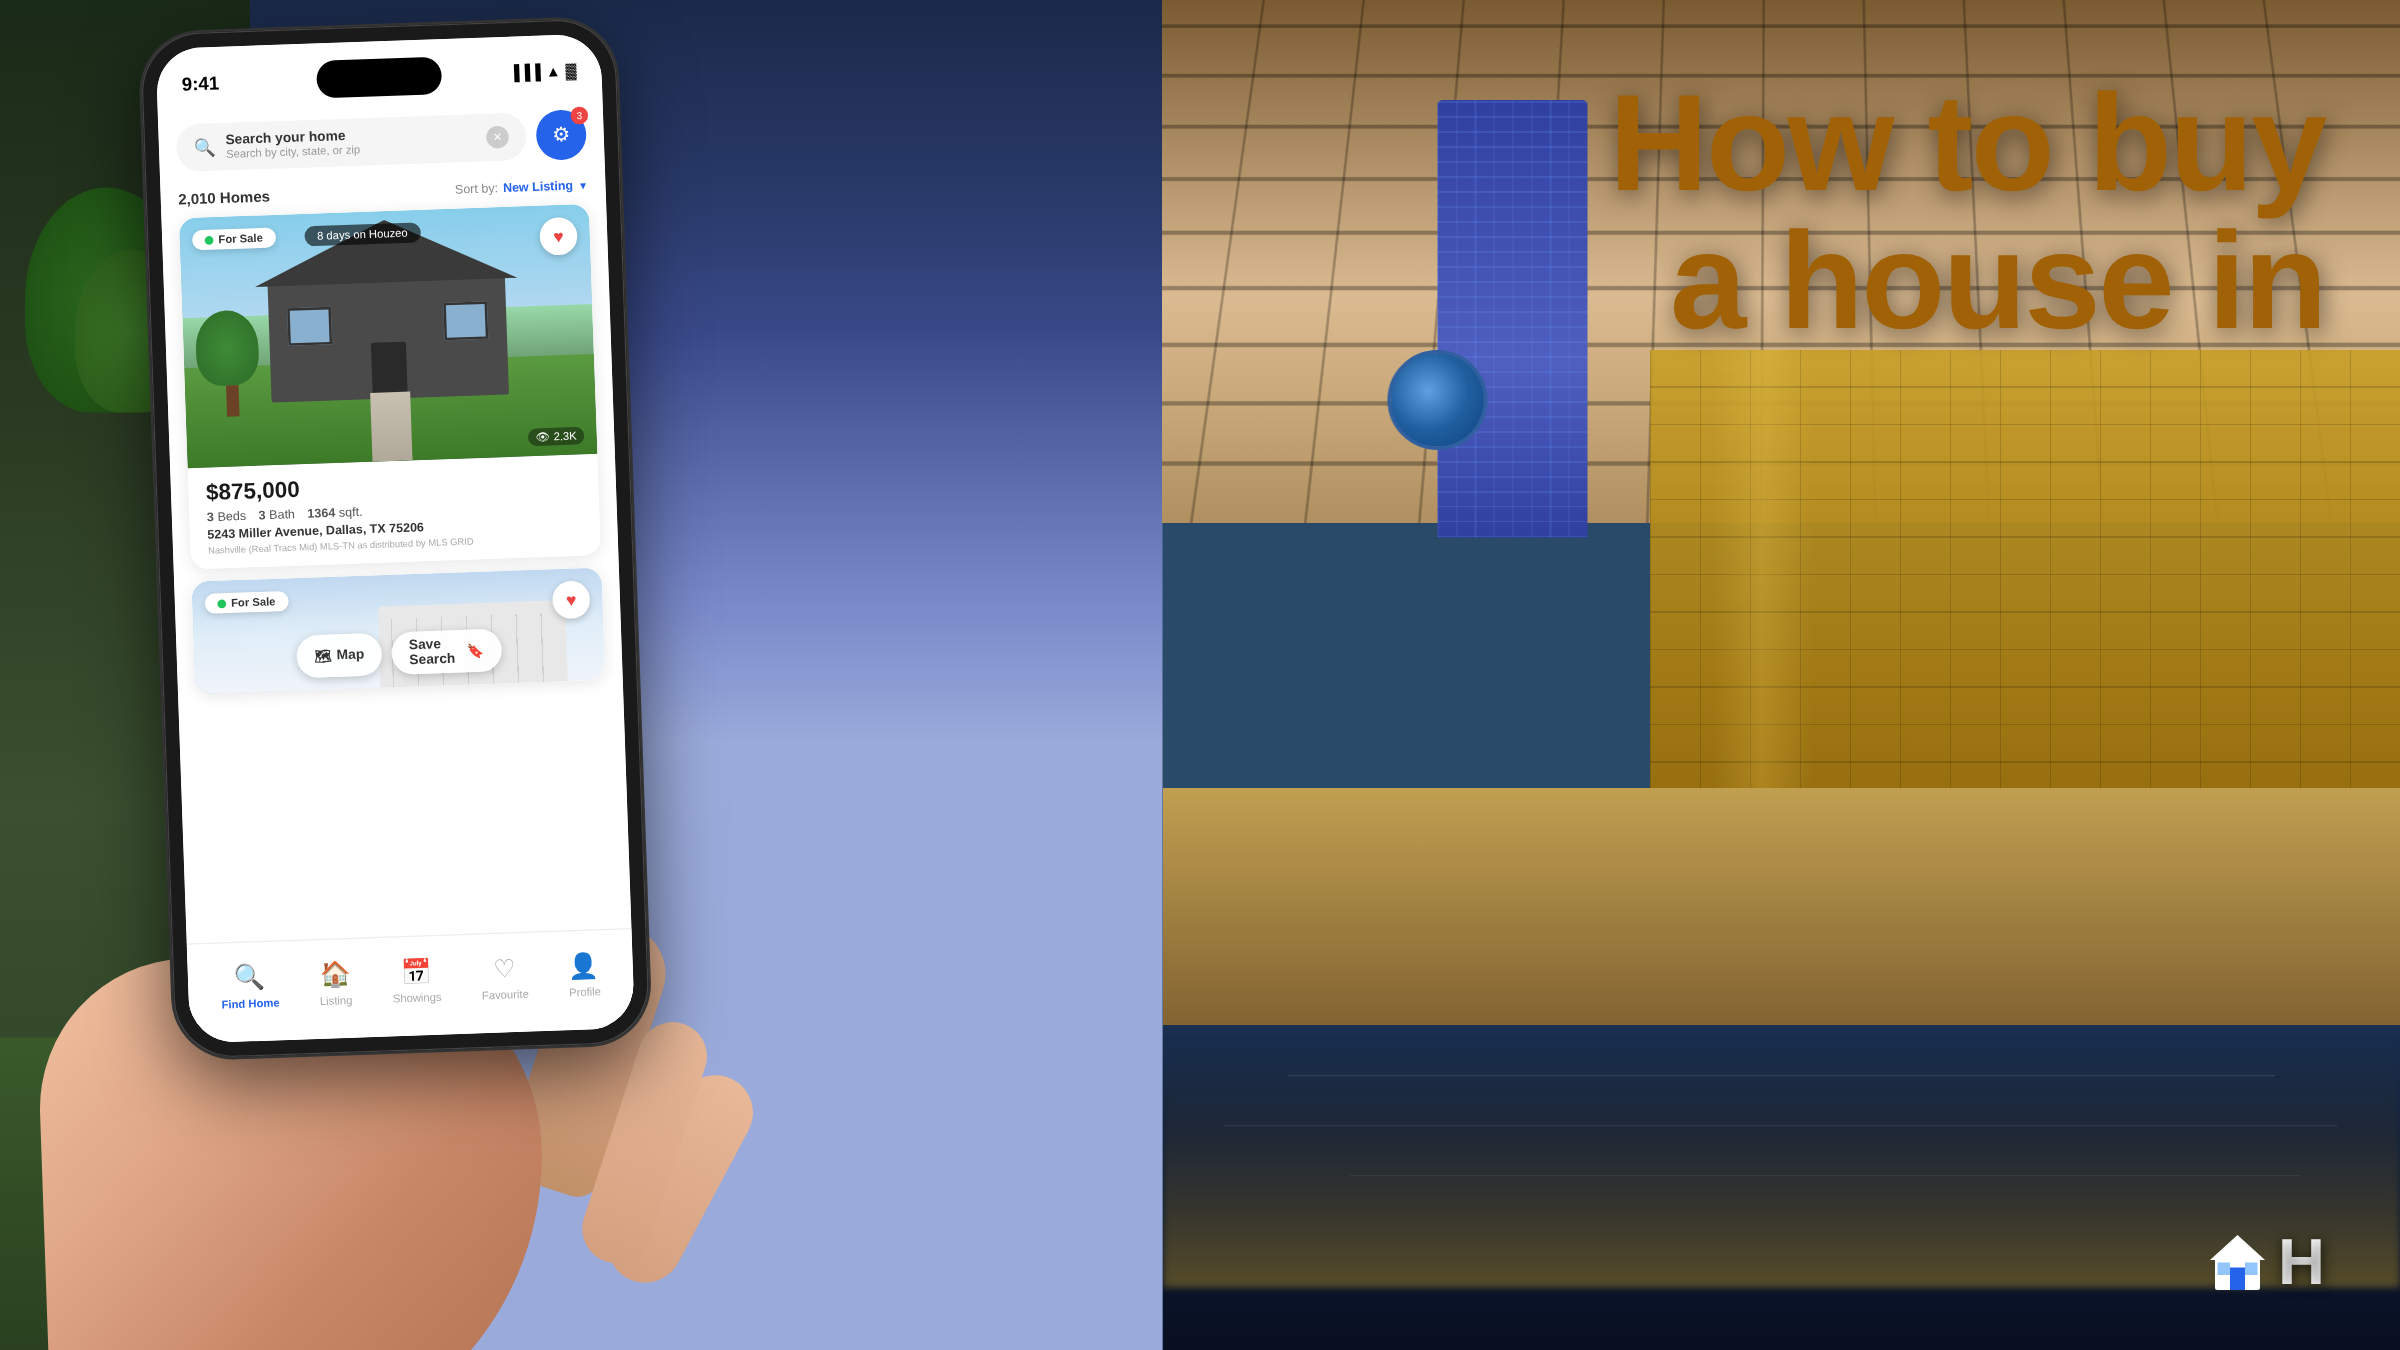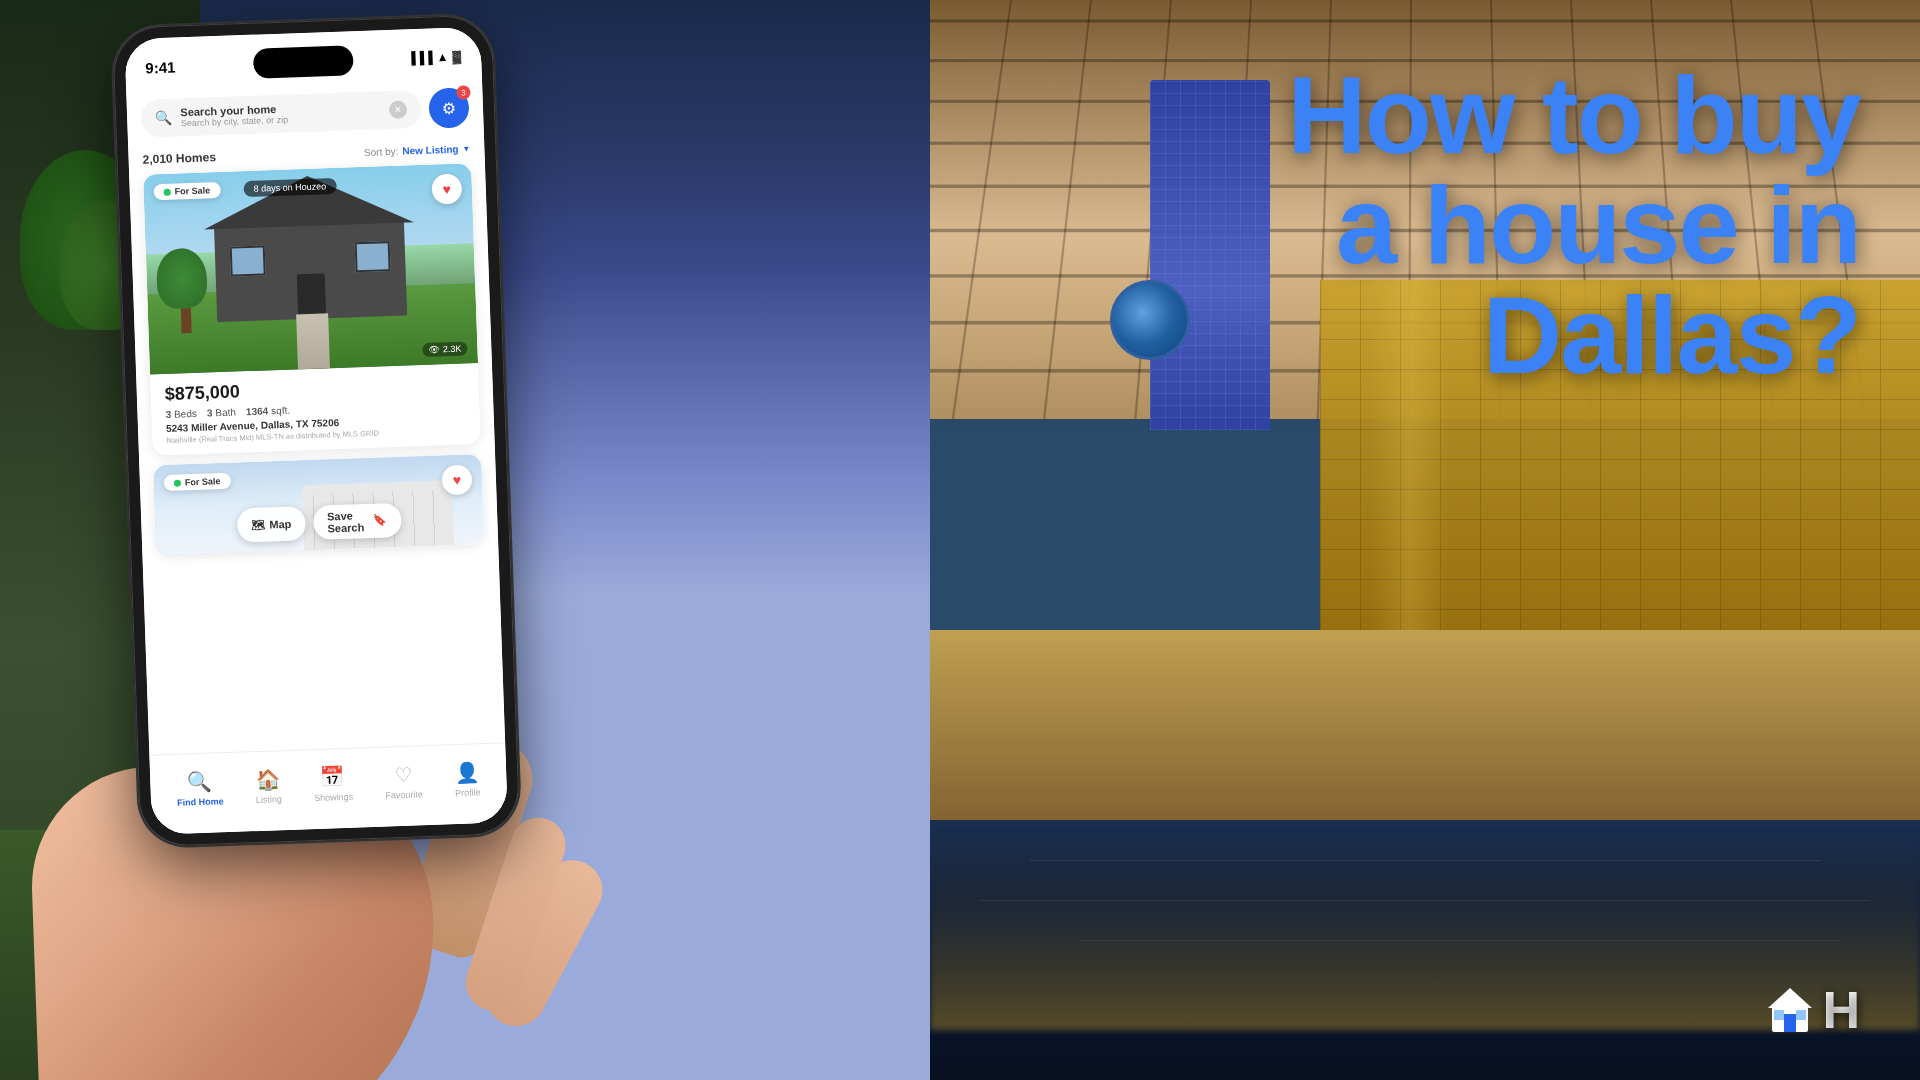--- a/index.html
+++ b/index.html
@@ -456,21 +456,21 @@
       right: 60px;
       top: 60px;
       z-index: 15;
       max-width: 700px;
       text-align: right;
     }
 
     .headline {
       font-size: 110px;
       font-weight: 800;
-      color: #3b82f6;
+      color: #a16207;
       line-height: 1.0;
       text-shadow: 2px 4px 20px rgba(0,0,0,0.5);
       letter-spacing: -2px;
     }
 
     
     .houzeo-logo {
       position: absolute;
       bottom: 40px;
       right: 60px;
@@ -735,21 +735,20 @@
 
       </div>
     </div>
   </div>
 </div>
 
 <div class="right-overlay">
   <div class="headline">
     <div>How to buy</div>
     <div>a house in</div>
-    <div>Dallas?</div>
   </div>
 </div>
 
 <div class="houzeo-logo">
 
   <svg class="houzeo-house-icon" viewBox="0 0 52 52" fill="none" xmlns="http://www.w3.org/2000/svg">
     <rect x="8" y="22" width="36" height="26" rx="2" fill="white"></rect>
     <polygon points="26,4 4,24 48,24" fill="white"></polygon>
     <rect x="20" y="30" width="12" height="18" fill="#2563eb"></rect>
     <rect x="10" y="26" width="10" height="10" fill="#93c5fd"></rect>

